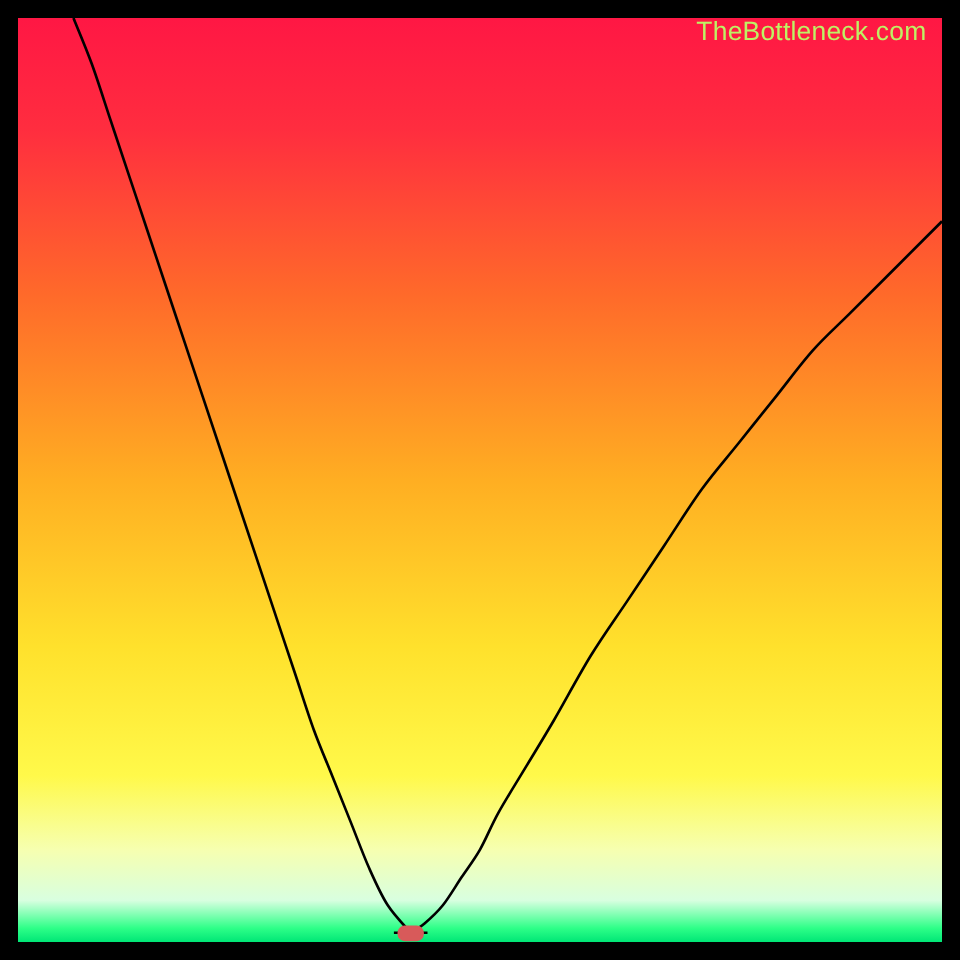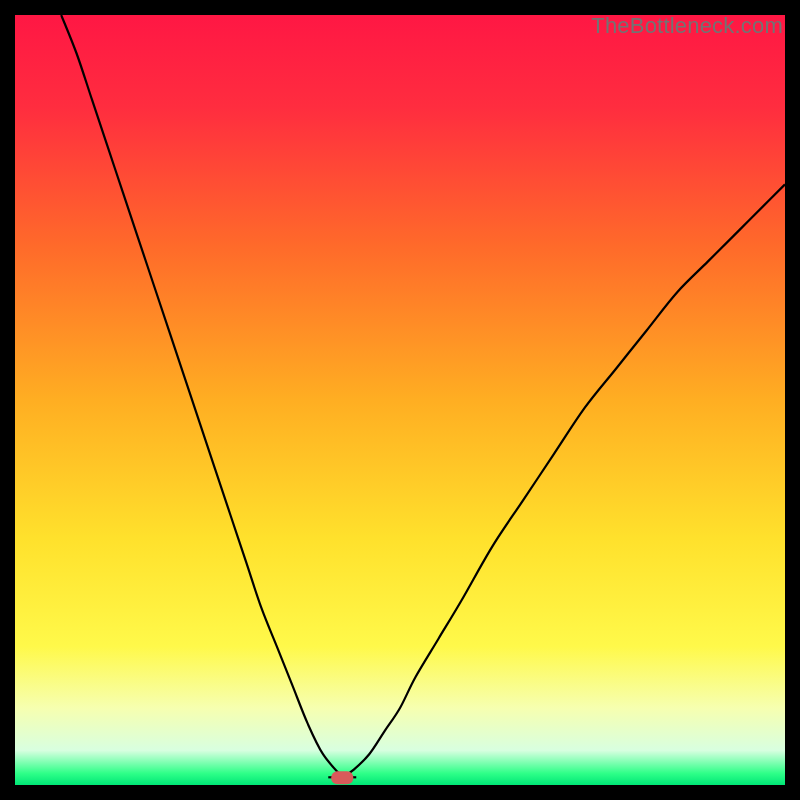--- a/index.html
+++ b/index.html
@@ -22,22 +22,22 @@
   .plot-area {
     position: absolute;
     left: 0;
     top: 0;
     width: 770px;
     height: 770px;
   }
   .watermark {
     position: absolute;
     top: -2px;
-    right: 2px;
-    color: #737373;
+    right: 13px;
+    color: #bef264;
     font-size: 22px;
     font-weight: 500;
     letter-spacing: 0.2px;
   }
 </style>
 </head>
 <body>
 
 <div class="frame">
   <svg class="plot-area" viewBox="0 0 770 770" preserveAspectRatio="none">

